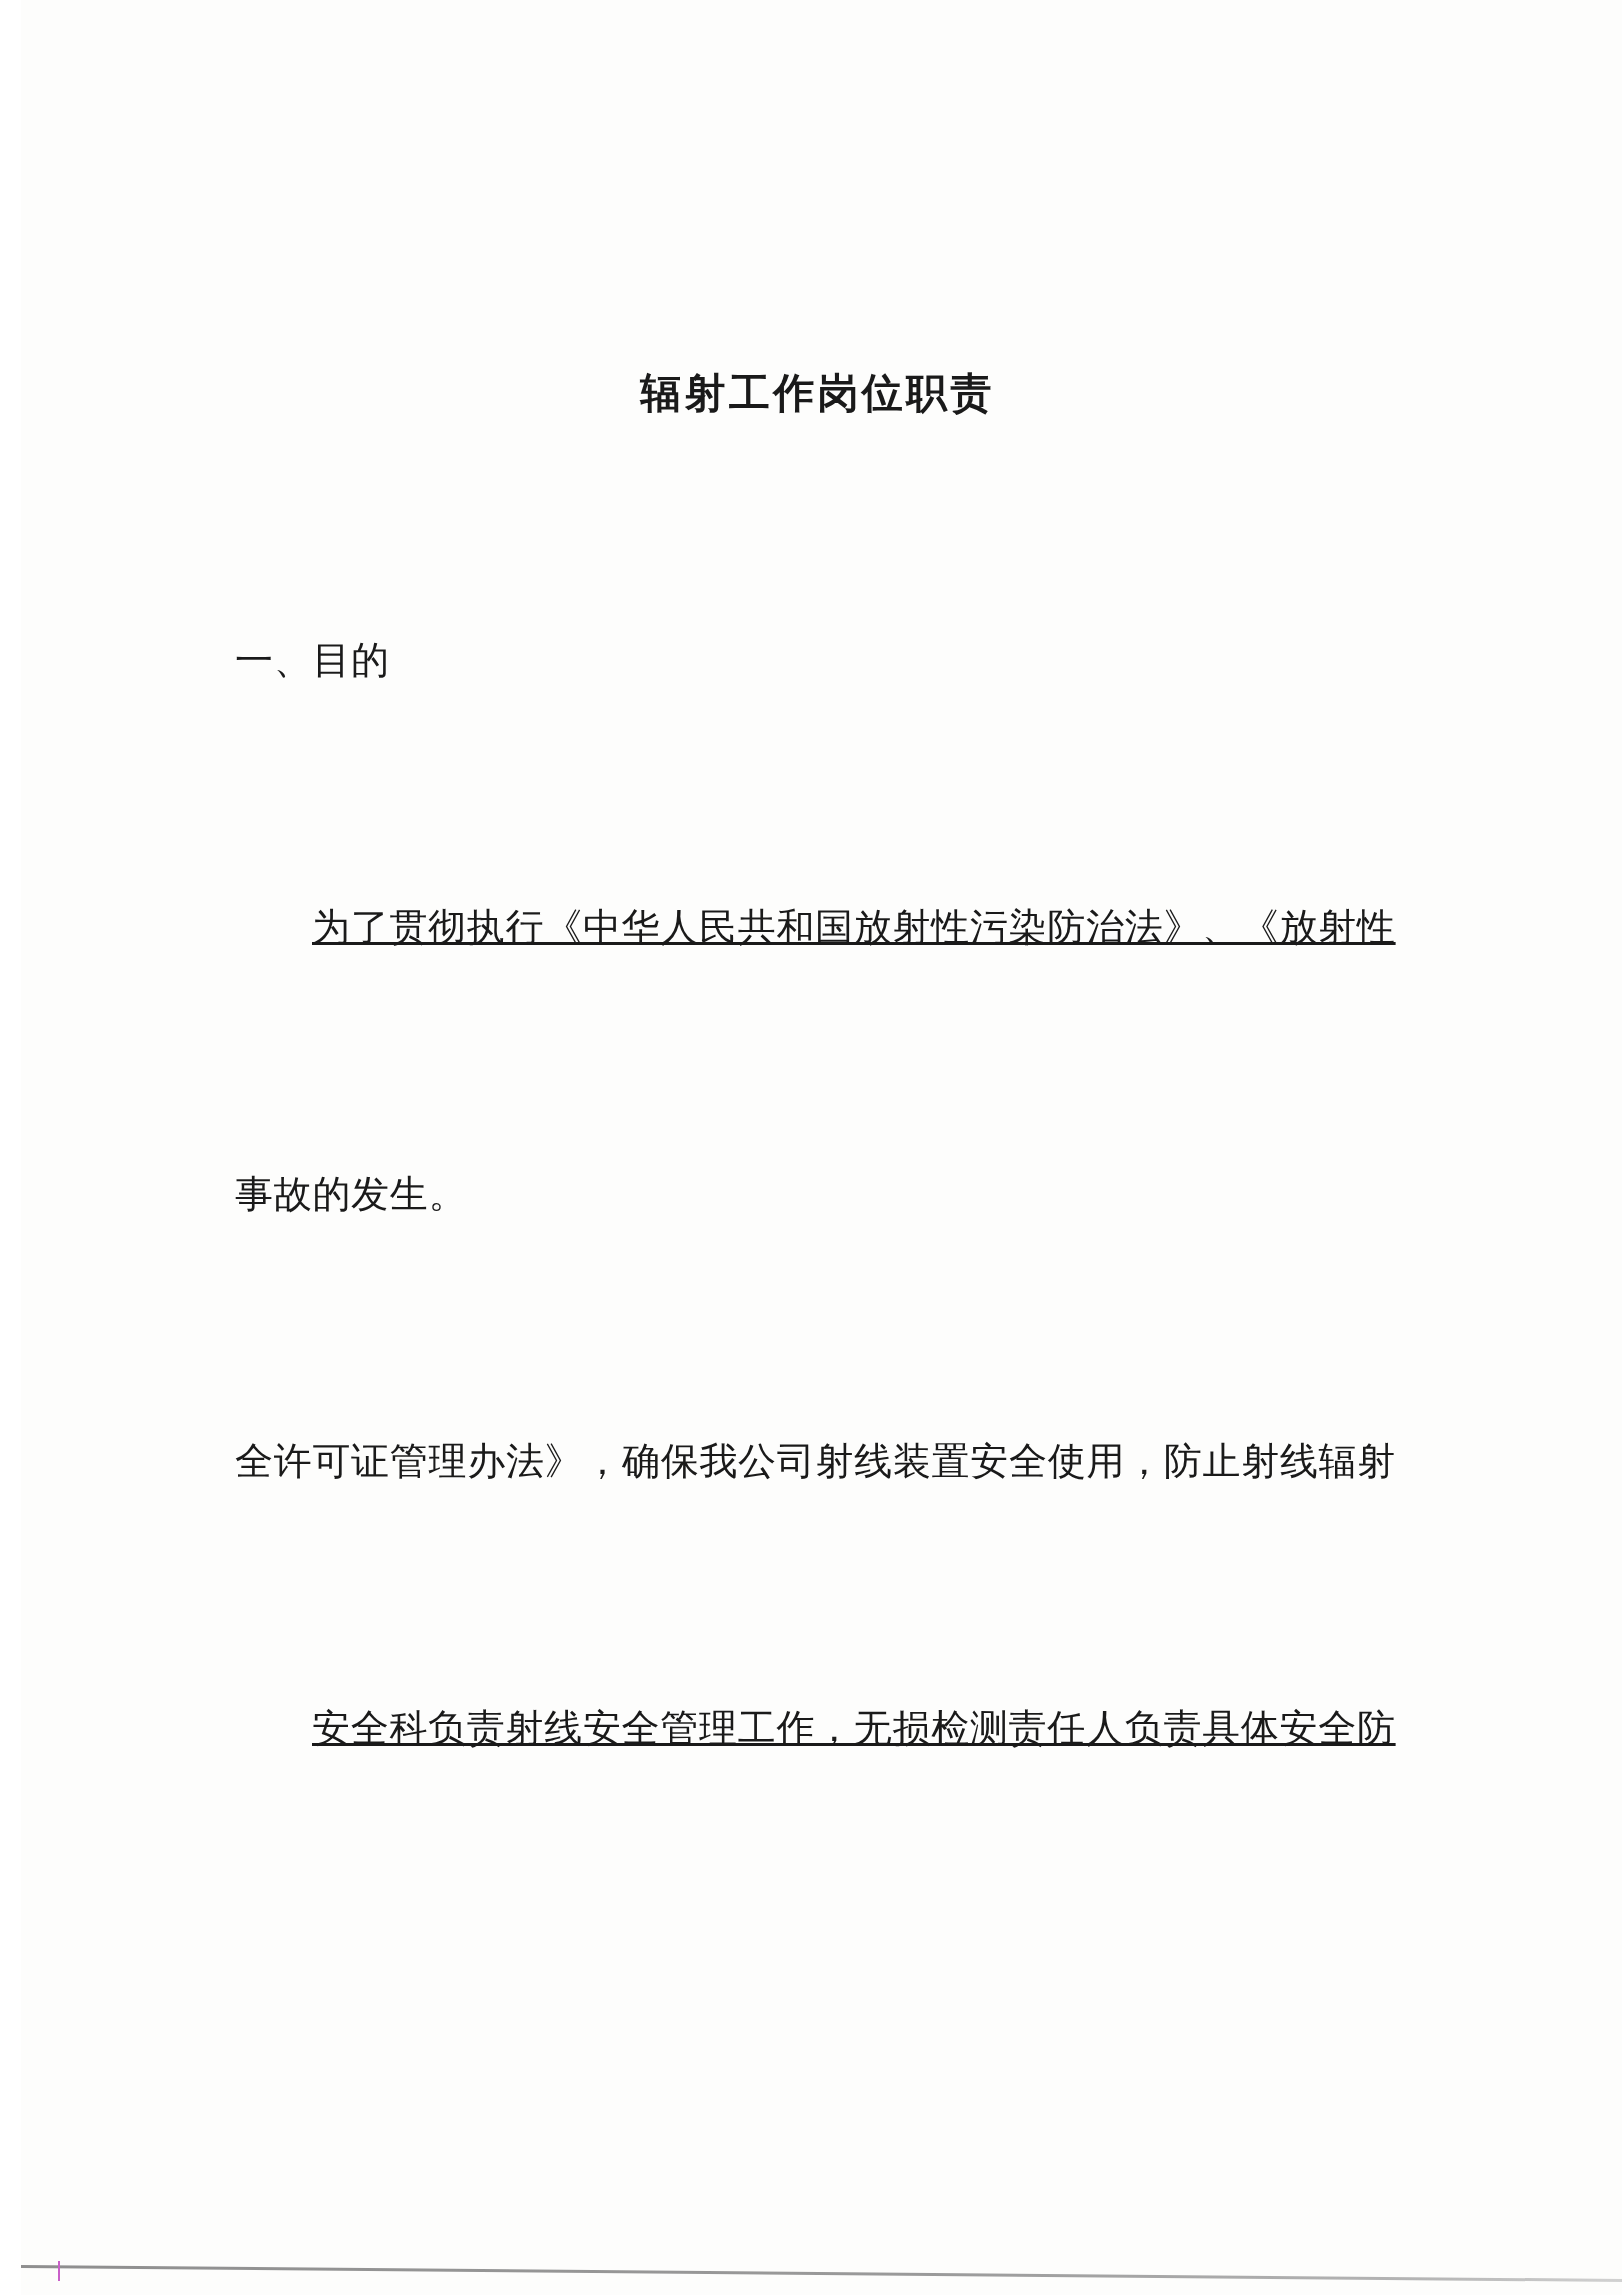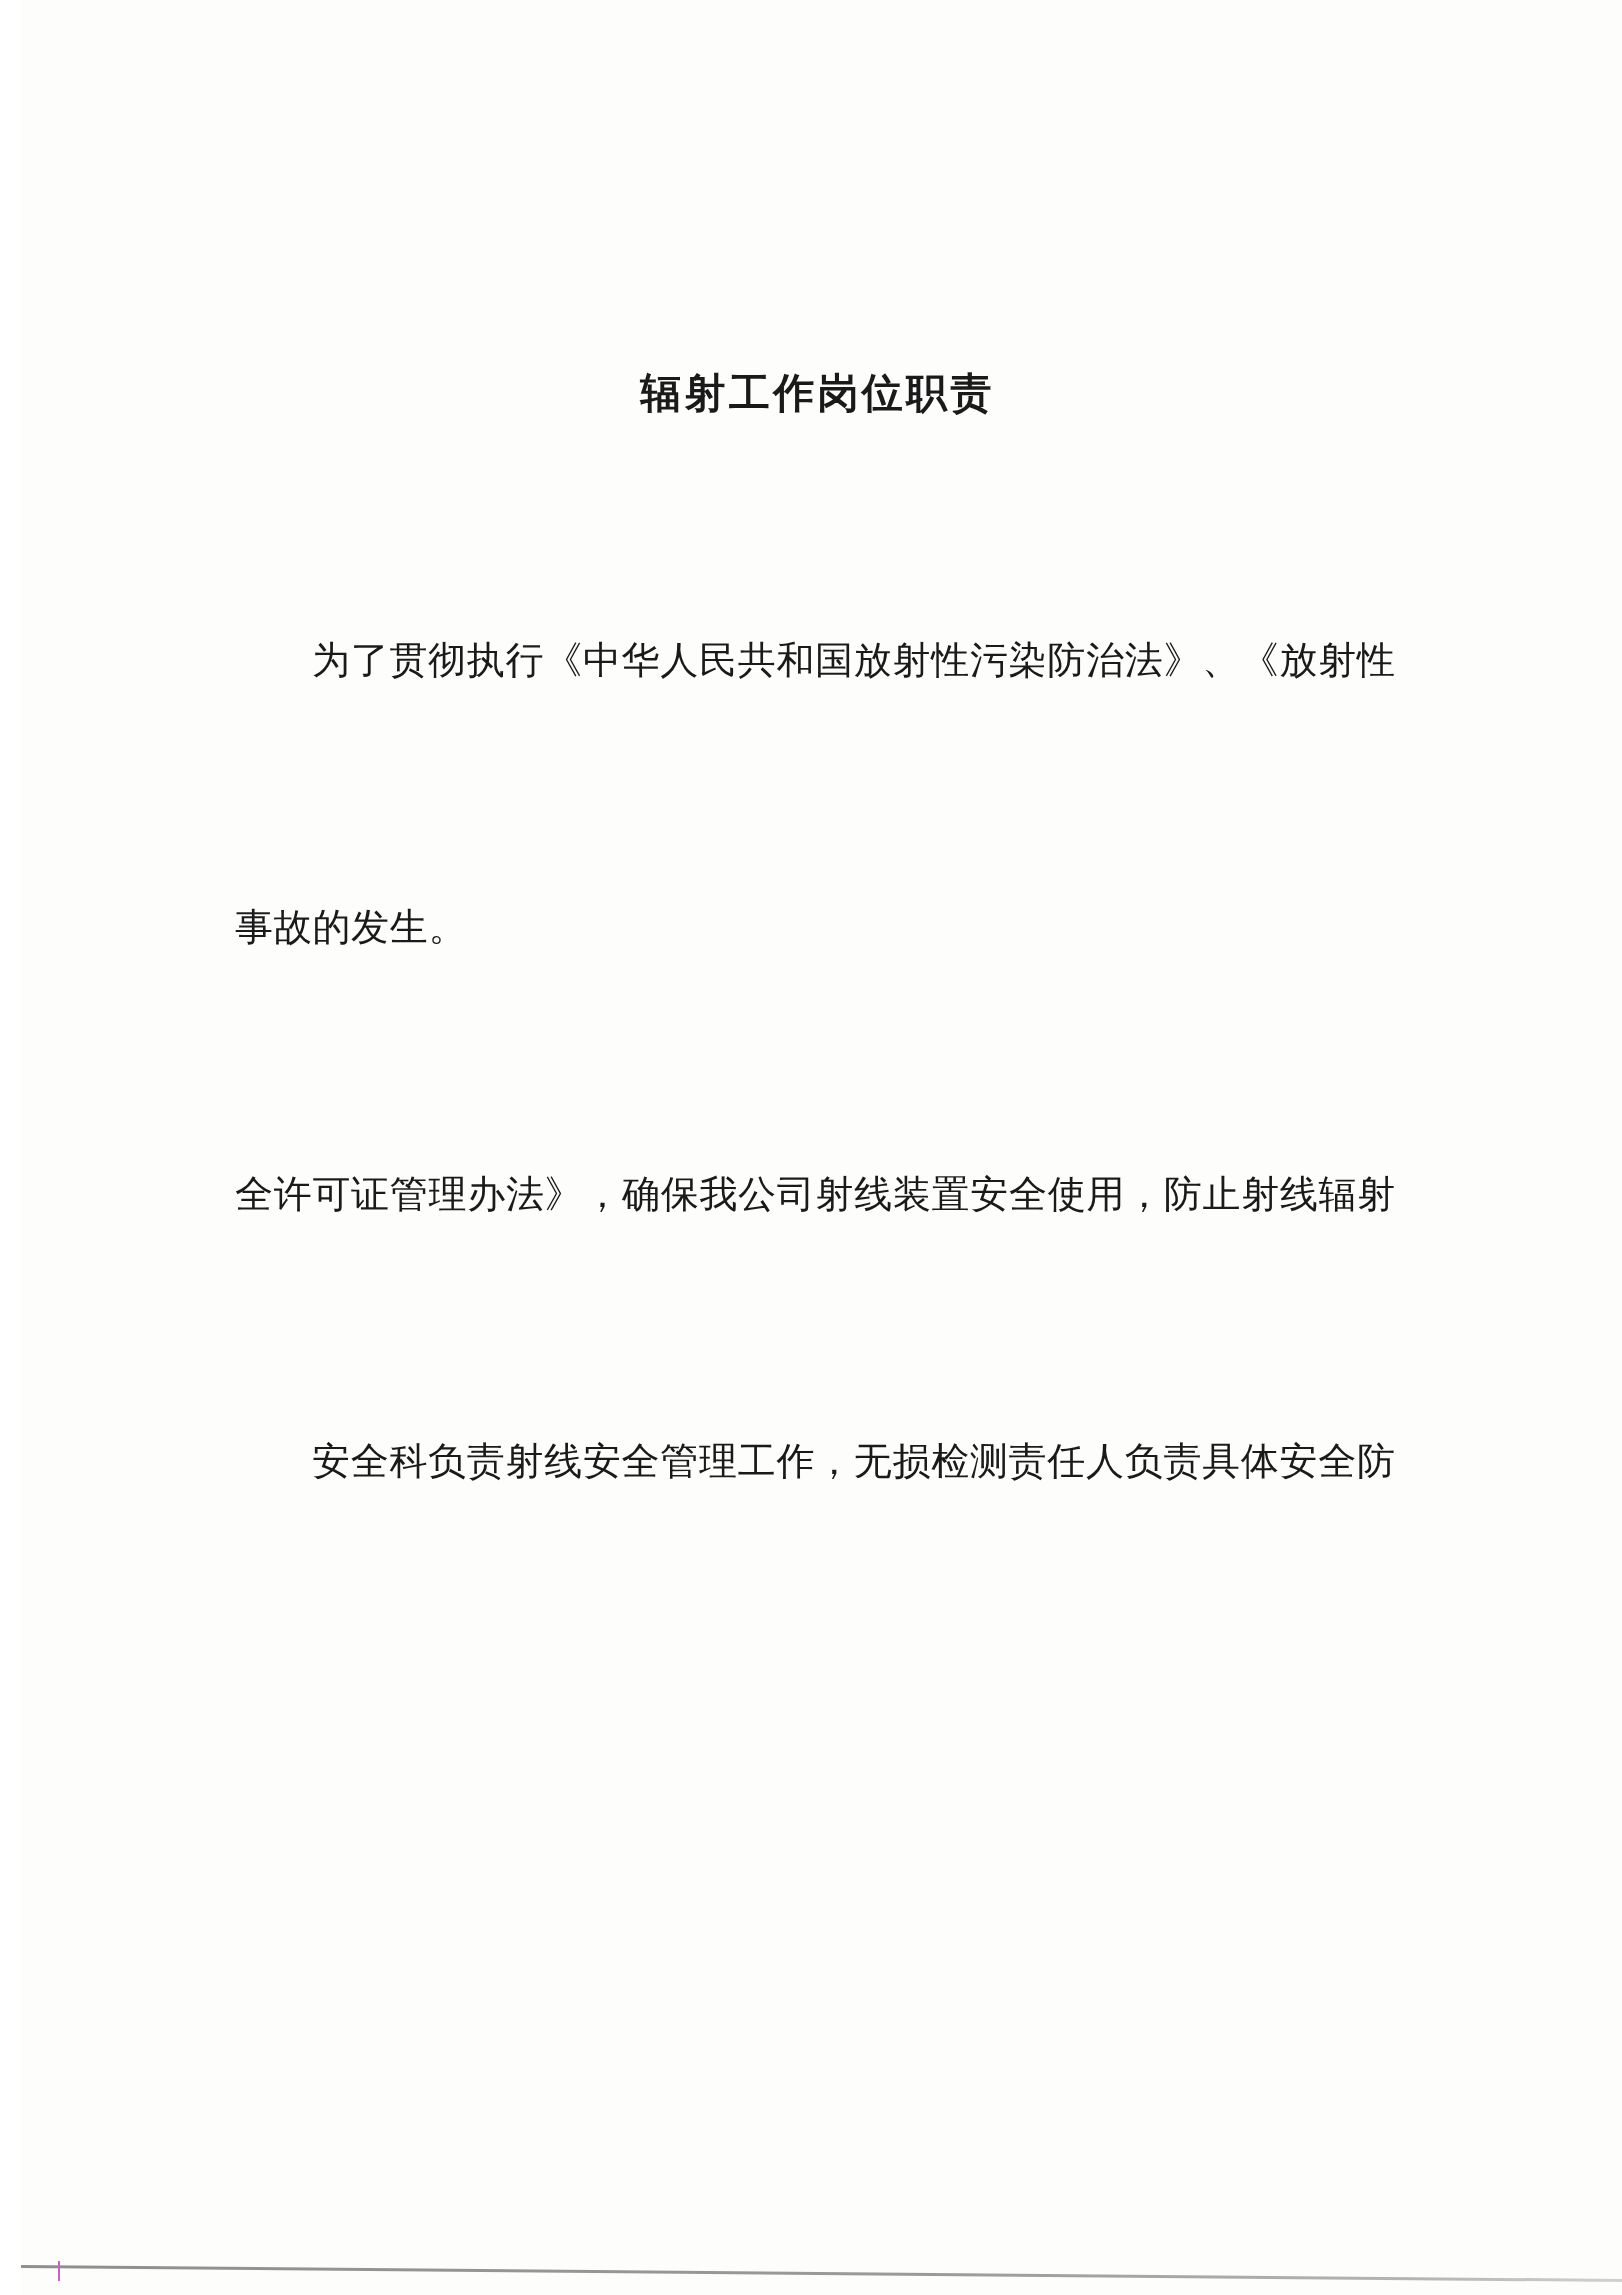--- a/index.html
+++ b/index.html
@@ -36,20 +36,21 @@
     font-weight: 700;
     font-size: 41px;
     letter-spacing: 3.3px;
     line-height: 89px;
   }
   .ln {
     height: 89px;
   }
   .ind {
     padding-left: 77px;
+    text-decoration: underline;
   }
   
   .scan-line {
     position: absolute;
     left: 0;
     top: 2265px;
     width: 1649px;
     height: 2.6px;
     background: linear-gradient(to right, #8f8f8f 0%, #9a9a9a 55%, #b5b5b5 85%, #d8d8d8 100%);
     transform: rotate(0.5deg);
@@ -63,20 +64,21 @@
     height: 19.6px;
     background: #c95fc9;
   }
 </style>
 </head>
 <body>
 
 <div class="page">
   <div class="content">
     <div class="doc-title">辐射工作岗位职责</div>
+    <div class="ln">一、目的</div>
     <div class="ln ind">为了贯彻执行《中华人民共和国放射性污染防治法》、《放射性</div>
     <div class="ln">事故的发生。</div>
     <div class="ln">全许可证管理办法》，确保我公司射线装置安全使用，防止射线辐射</div>
     <div class="ln ind">安全科负责射线安全管理工作，无损检测责任人负责具体安全防</div>
     
     
     
     
     
     

